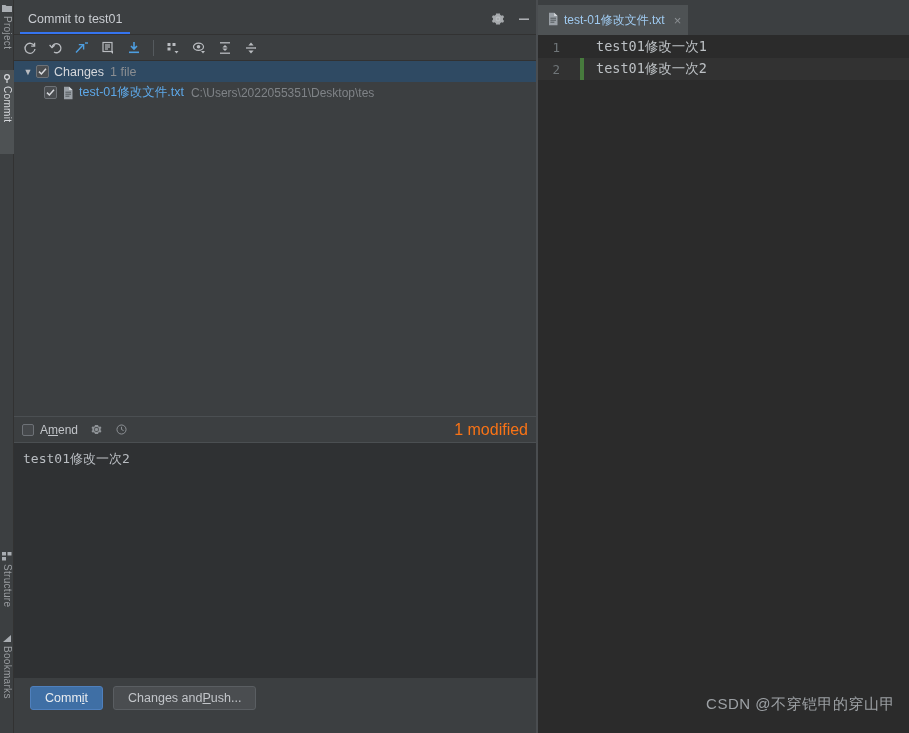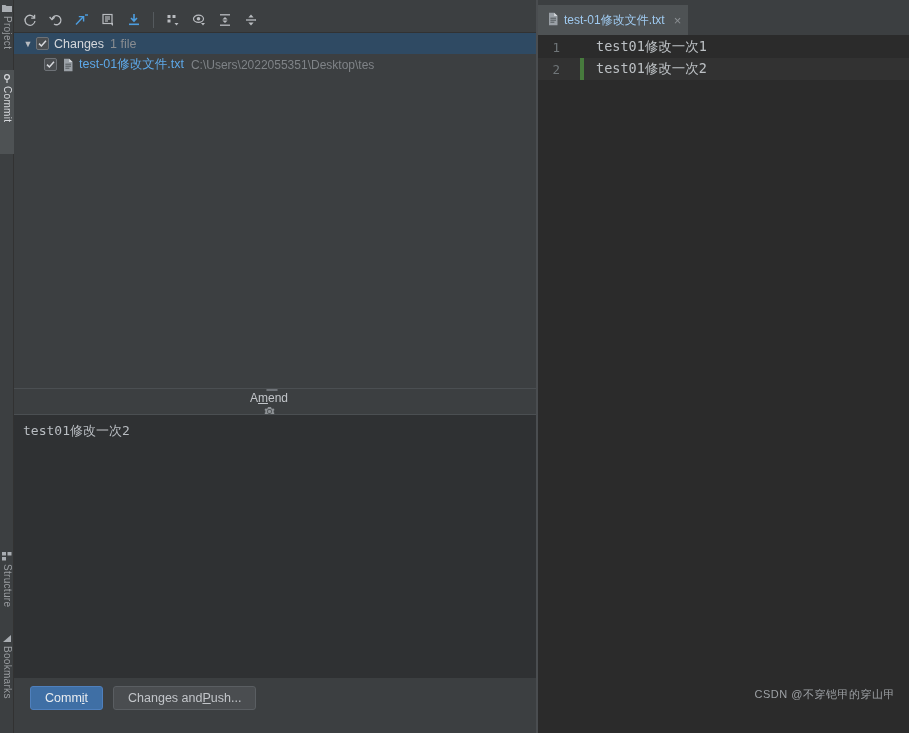--- a/index.html
+++ b/index.html
@@ -81,21 +81,21 @@
   .node-label { color: #d5d7db; font-weight: normal; }
   .node-count { color: #8a8d91; margin-left: 6px; font-weight: normal; }
   .file-name { color: #5da8e8; }
   .file-path { color: #7f8387; margin-left: 7px; font-size: 12px; }
   .indent { width: 24px; flex: 0 0 auto; }
   .fileicon { margin-right: 5px; display: inline-flex; }
 
   
   .amend-bar {
     height: 26px; display: flex; align-items: center; padding: 0 10px 0 8px;
-    background: #3c3f41; border-top: 1px solid #4b4f52; flex-direction: column;
+    background: #3c3f41; border-top: 1px solid #4b4f52;
   }
   .amend-cb {
     width: 12px; height: 12px; border: 1px solid #6e7277; background: #45484b;
     border-radius: 2px; margin-right: 6px;
   }
   .amend-label { font-size: 12px; color: #c2c5c9; margin-right: 12px; }
   .amend-label u { text-decoration: underline; }
   .amend-ico { margin-right: 12px; display: inline-flex; align-items: center; }
   .amend-right { margin-left: auto; font-size: 16px; color: #f97316; }
 
@@ -145,22 +145,22 @@
   .ed-line.caret { background: #323232; }
   .gutter-num {
     width: 26px; text-align: right; color: #707679; font-size: 12.5px;
     font-family: "DejaVu Sans Mono", "Liberation Mono", monospace; padding-right: 4px;
   }
   .gutter-mark { width: 4px; height: 22px; margin-left: 16px; background: transparent; }
   .gutter-mark.added { background: #477a3d; }
   .line-text { color: #bcc0c4; padding-left: 12px; white-space: pre; }
 
   .watermark {
-    position: absolute; right: 14px; bottom: 31px;
-    font-size: 11px; color: #9da1a5; letter-spacing: .5px;
+    position: absolute; right: 14px; bottom: 19px;
+    font-size: 15px; color: #9da1a5; letter-spacing: .5px;
   }
 
   
   .bottom-strip {
     position: absolute; left: 0; bottom: 0; width: 909px; height: 11px;
     background: #3c3f41; border-top: 1px solid #323232; overflow: hidden;
   }
   .bottom-icons {
     display: flex; align-items: center; gap: 26px; padding-left: 26px;
     margin-top: 2px; opacity: .75;
@@ -208,20 +208,38 @@
         <svg width="10" height="10" viewBox="0 0 10 10">
             <path d="M1 9 L9 2 L9 9 Z" fill="#a9adb2"></path>
           </svg>
       </span>
       <span>Bookmarks</span>
     </div>
   </div>
 
   <div class="commit-panel">
 
+    <div class="cp-header">
+      <div class="cp-tab">Commit to test01</div>
+      <div class="cp-header-actions">
+        <span class="hdr-ico">
+          <svg width="16" height="16" viewBox="0 0 16 16">
+            <g fill="#b9bcc0">
+              <path d="M8 5.6A2.4 2.4 0 1 0 8 10.4 2.4 2.4 0 0 0 8 5.6zm0 3.7A1.3 1.3 0 1 1 8 6.7a1.3 1.3 0 0 1 0 2.6z"></path>
+              <path d="M13.1 8c0-.3 0-.6-.1-.9l1.2-.9-1.2-2-1.4.5c-.4-.4-.9-.6-1.4-.8L10 2.5H6l-.2 1.4c-.5.2-1 .5-1.4.8l-1.4-.5-1.2 2 1.2.9c0 .3-.1.6-.1.9s0 .6.1.9l-1.2.9 1.2 2 1.4-.5c.4.4.9.6 1.4.8l.2 1.4h4l.2-1.4c.5-.2 1-.5 1.4-.8l1.4.5 1.2-2-1.2-.9c.1-.3.1-.6.1-.9z" opacity=".85"></path>
+            </g>
+          </svg>
+        </span>
+        <span class="hdr-ico">
+          <svg width="16" height="16" viewBox="0 0 16 16">
+              <rect x="3" y="7.5" width="10" height="1.4" fill="#b9bcc0"></rect>
+            </svg>
+        </span>
+      </div>
+    </div>
 
     <div class="cp-toolbar">
       <div class="tb-btn">
         <svg width="16" height="16" viewBox="0 0 16 16" fill="none" stroke="#b9bcc0" stroke-width="1.3">
           <path d="M12.5 6A5 5 0 1 0 13 9"></path>
             <polyline points="12.6,2.8 12.6,6.2 9.2,6.2"></polyline>
         </svg>
       </div>
       <div class="tb-btn">
         <svg width="16" height="16" viewBox="0 0 16 16" fill="none" stroke="#b9bcc0" stroke-width="1.3">

